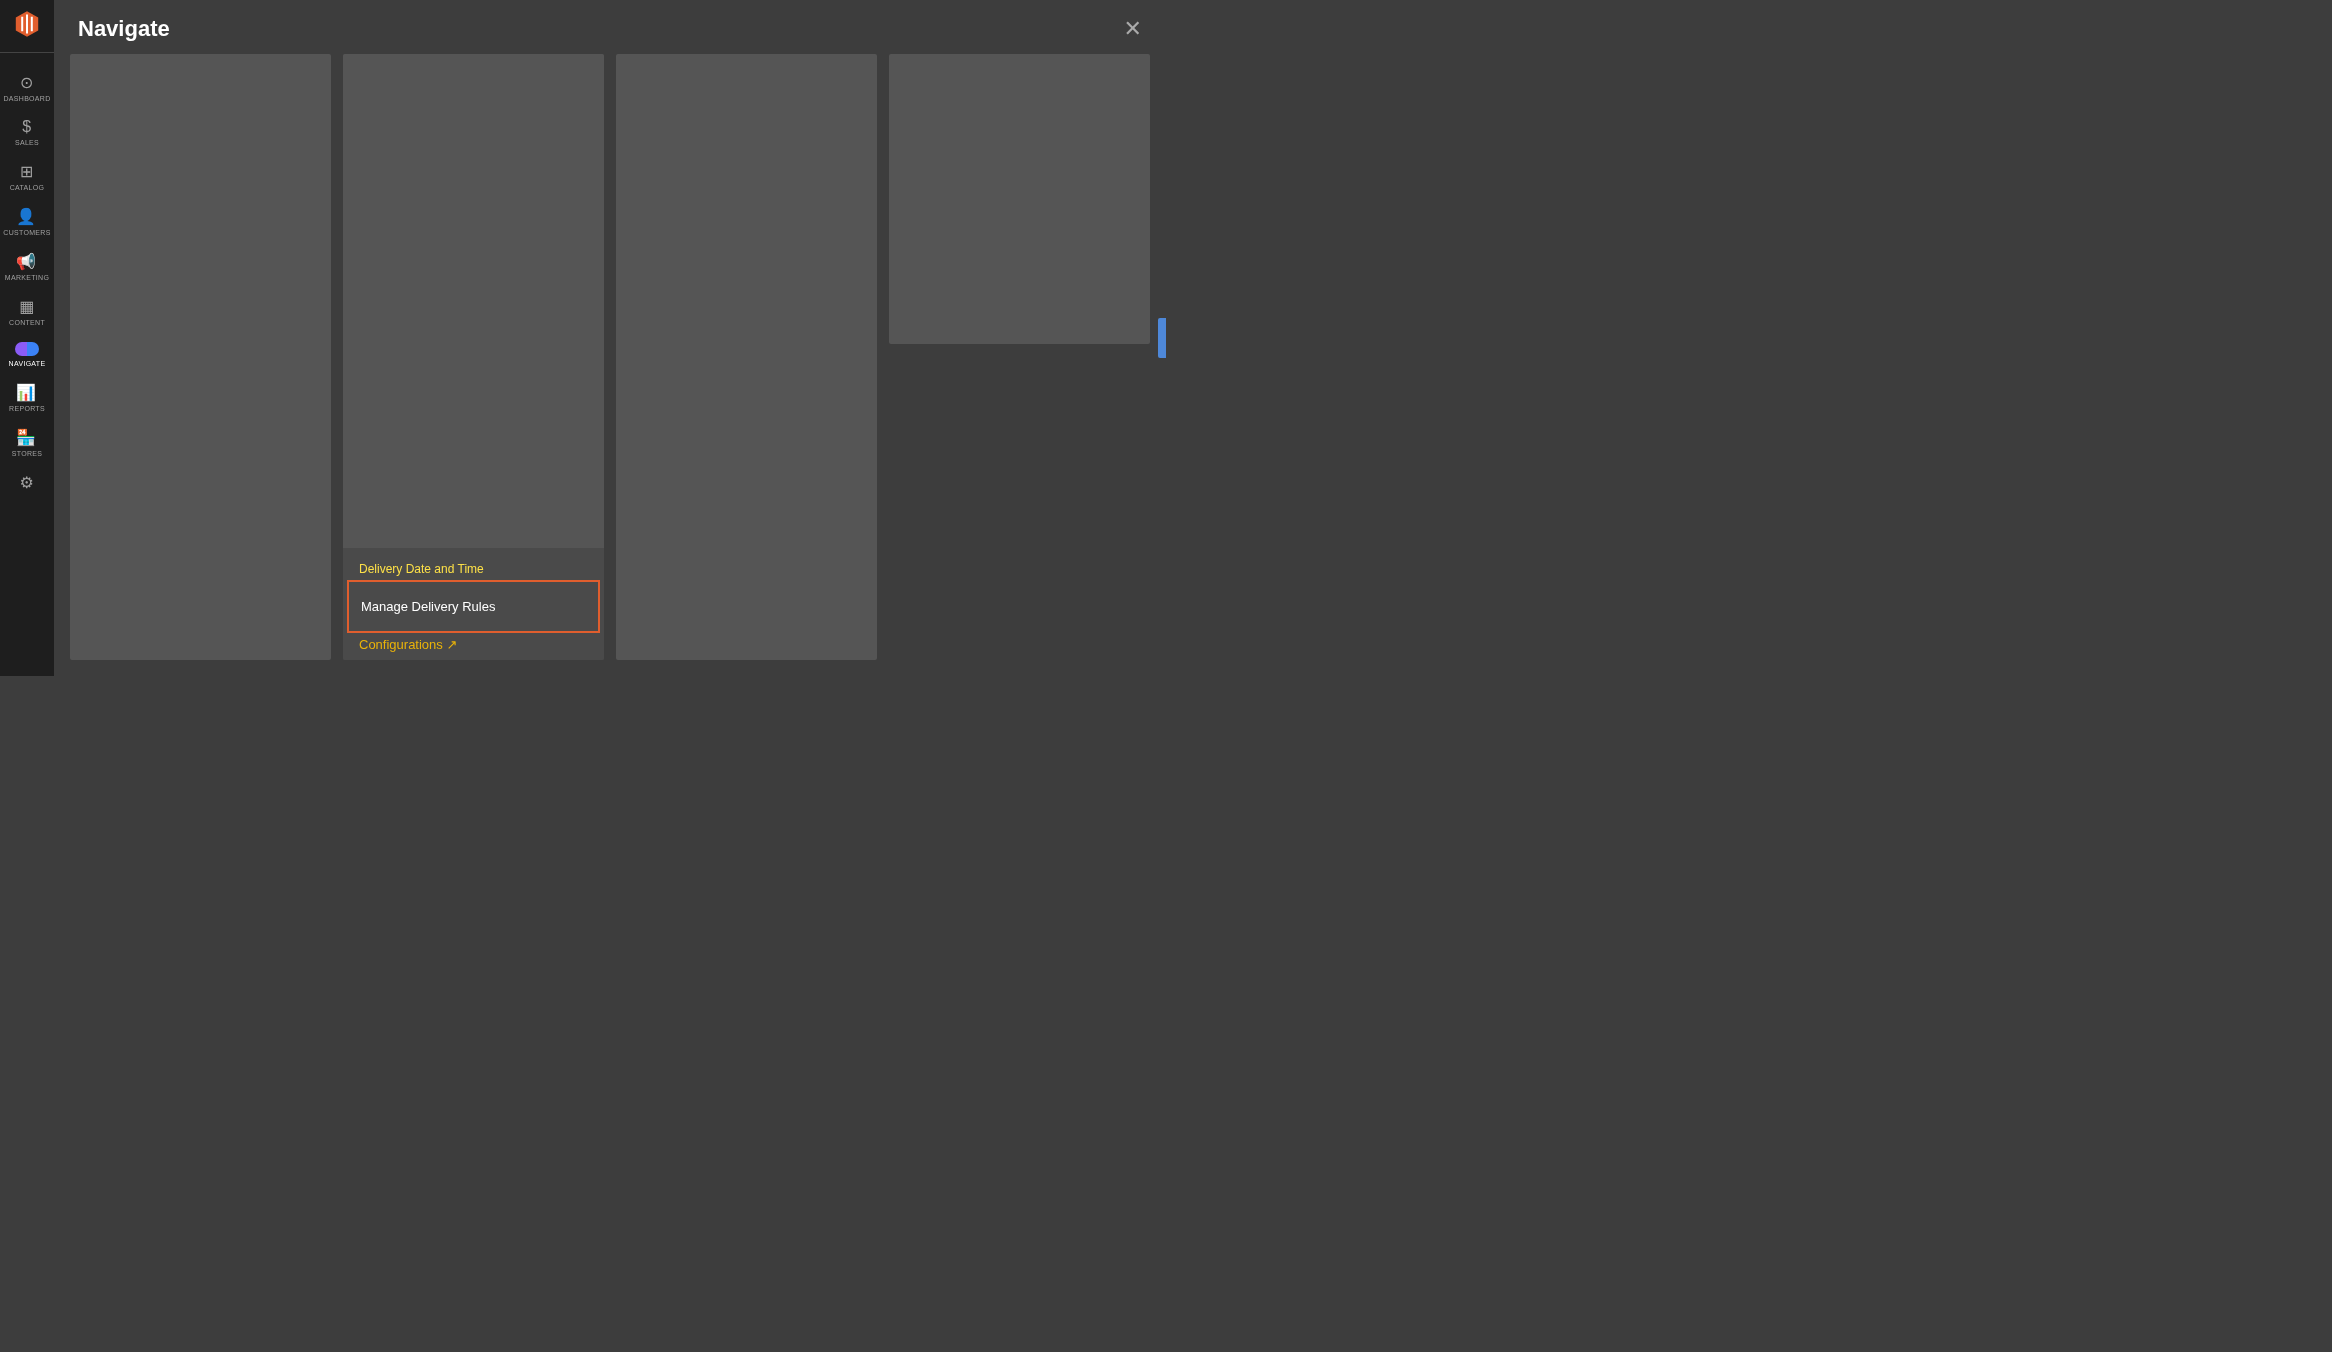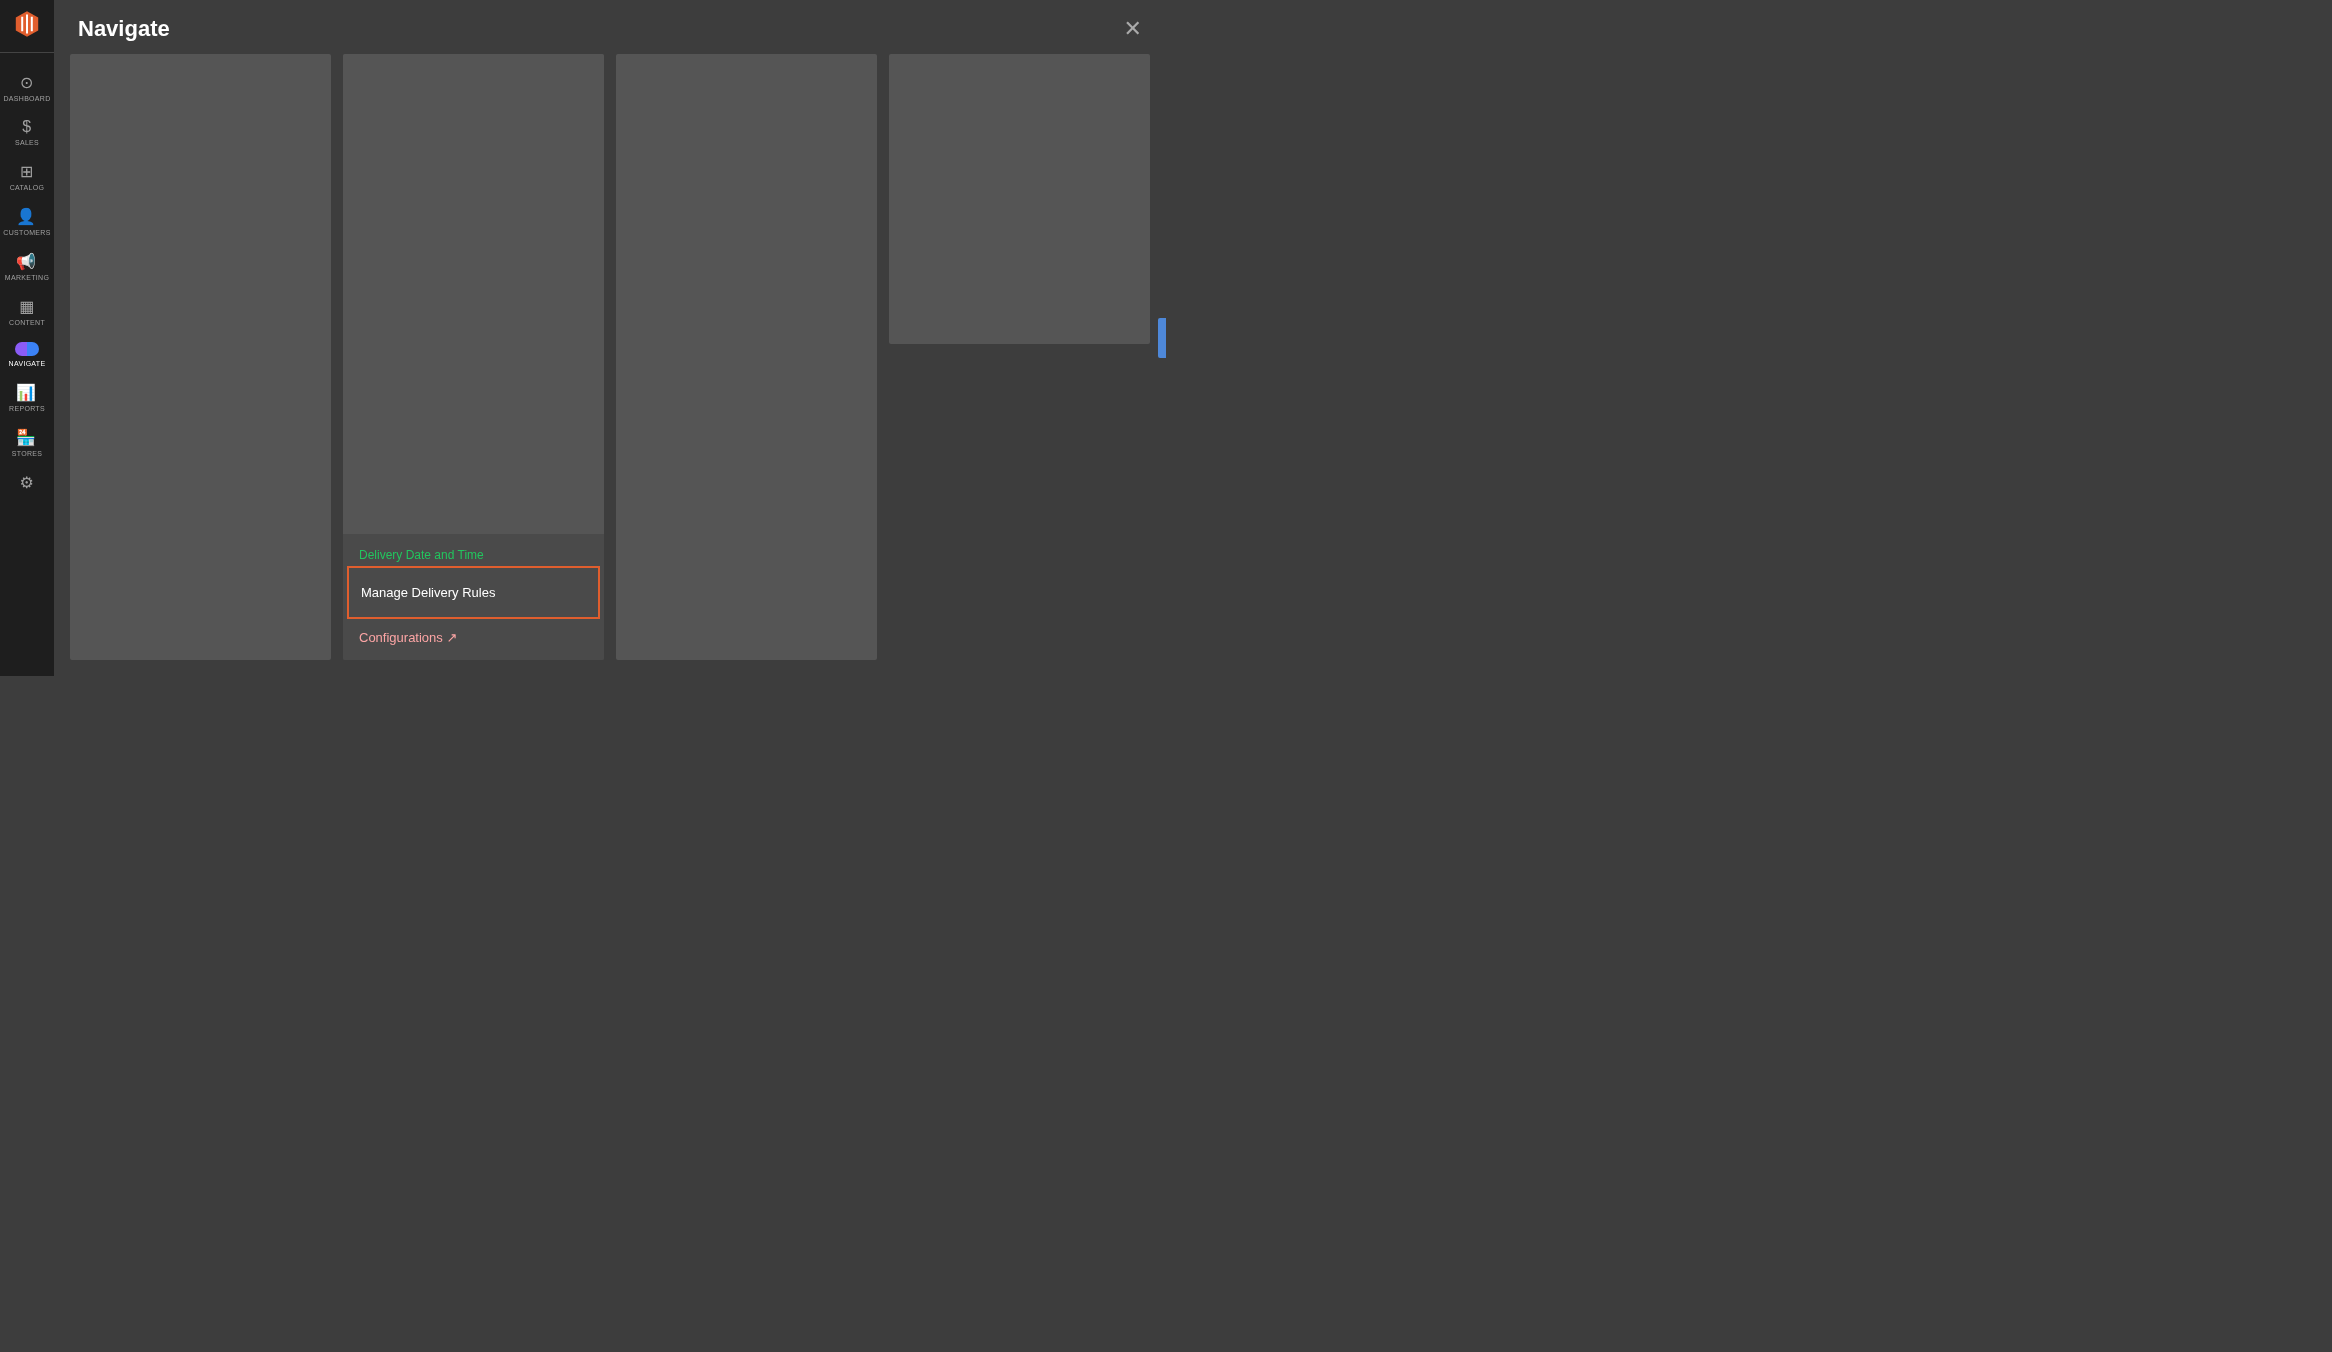--- a/index.html
+++ b/index.html
@@ -137,39 +137,39 @@
     .card-image-area.tall {
       min-height: 260px;
     }
 
     .card-menu {
       padding: 8px 0 4px 0;
       background: #4a4a4a;
     }
 
     .card-menu-item {
-      padding: 11px 16px;
-      color: #fca5a5;
+      padding: 4px 16px;
+      color: #eab308;
       font-size: 13px;
       cursor: pointer;
       display: flex;
       align-items: center;
       gap: 4px;
     }
 
     .card-menu-item.selected {
       border: 2px solid #e05e2e;
       margin: 0 4px;
       padding: 17px 12px;
       color: #ffffff;
       font-weight: 500;
     }
 
     .card-menu-item.section-header {
-      color: #22c55e;
+      color: #fde047;
       font-size: 12px;
       padding: 6px 16px 4px 16px;
       cursor: default;
     }
 
     
     .right-tab {
       position: absolute;
       right: 0;
       top: 50%;

